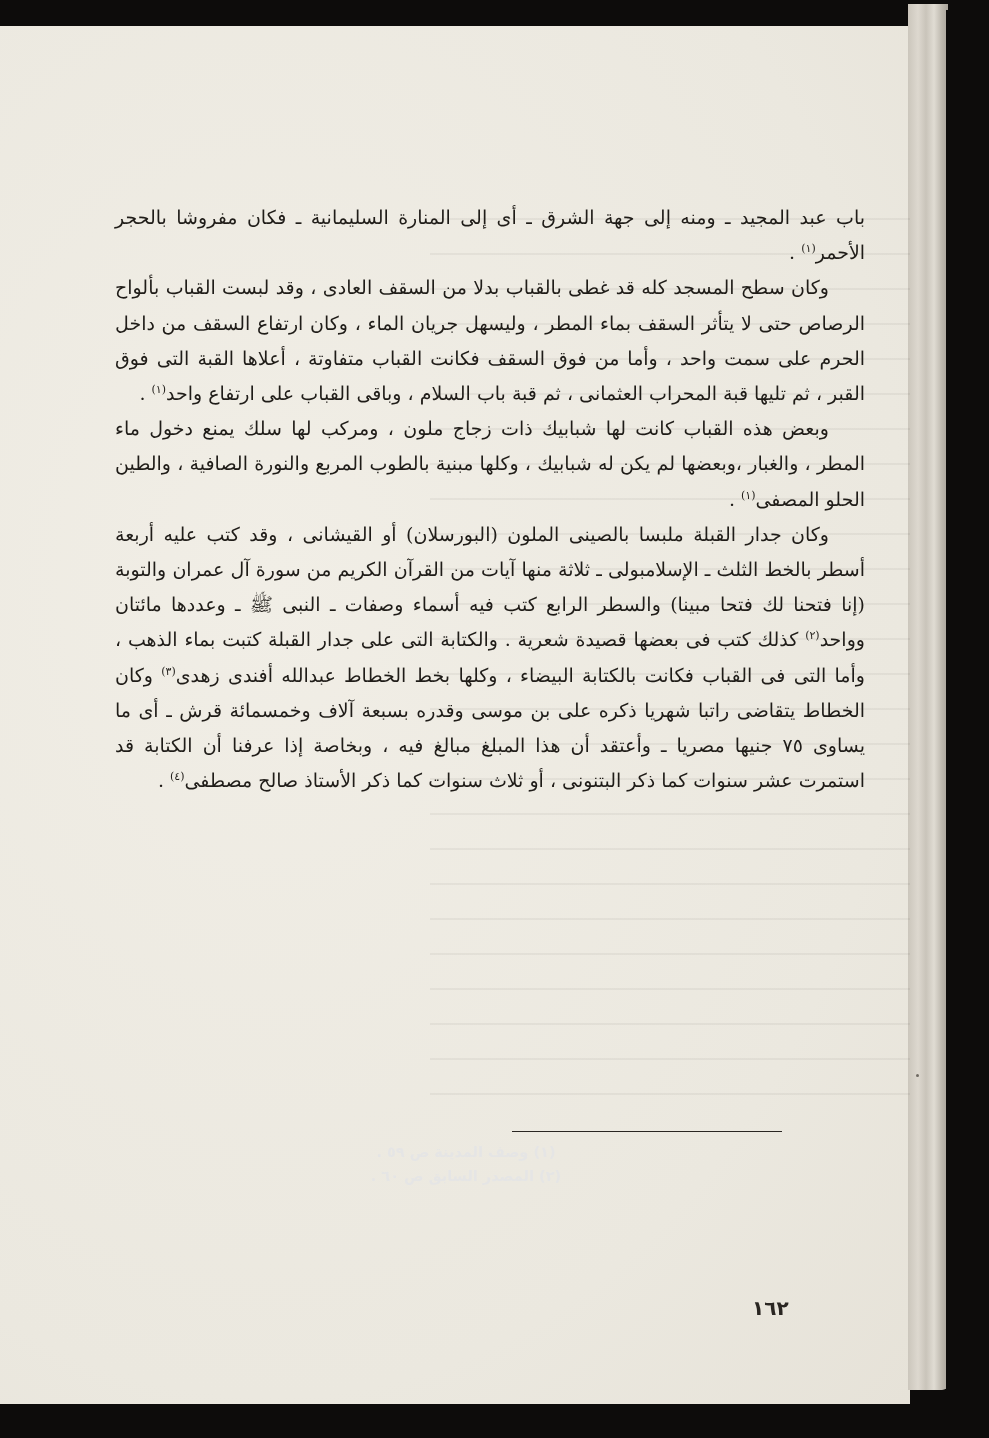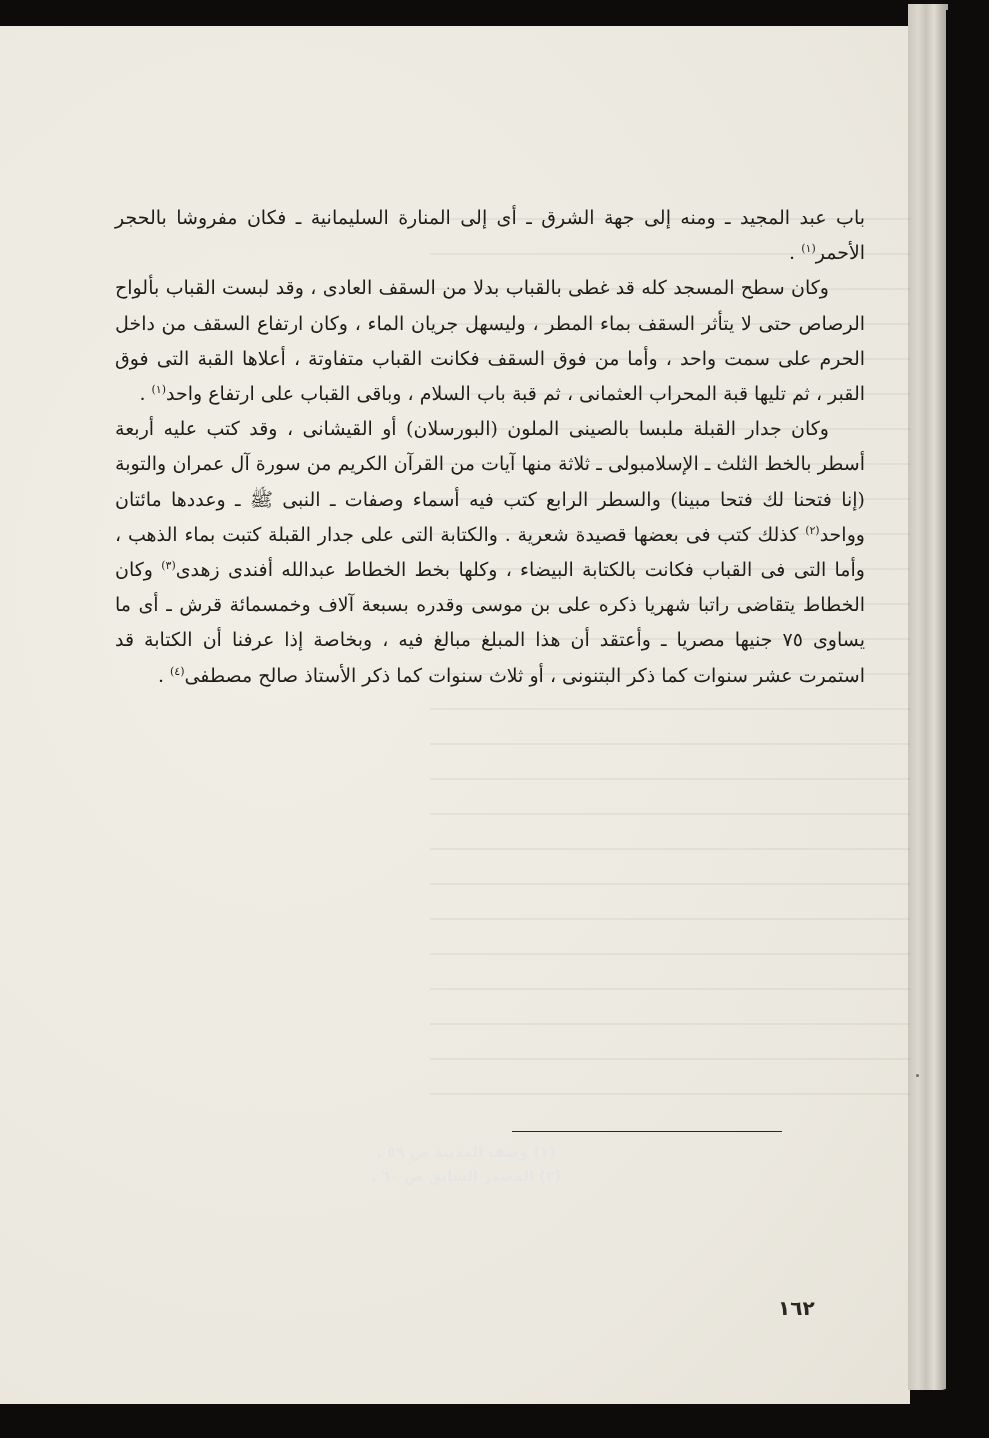--- a/index.html
+++ b/index.html
@@ -54,21 +54,21 @@
   .footnotes {
     position:absolute; left:150px; top:1140px; width:632px;
     direction:rtl; text-align:center;
     font-family:"DejaVu Sans", sans-serif;
     font-weight:bold;
     font-size:14.5px; line-height:24px;
     color:#e5e5e5;
   }
   .footnote { margin:0; white-space:nowrap; }
   .page-number {
-    position:absolute; left:778px; top:1296px;
+    position:absolute; left:752px; top:1296px;
     font-family:"DejaVu Sans", sans-serif; font-weight:bold;
     font-size:20px; color:#2a2622; direction:rtl;
   }
   .speck { position:absolute; width:3px; height:3px; border-radius:50%; background:#6f6a62; }
 </style>
 </head>
 <body>
 
 <div class="page"></div>
 <div class="page-edge"></div>
@@ -76,20 +76,23 @@
 <div class="ghost"></div>
 
 <div class="body-text">
   <p class="para first">
     <span>باب عبد المجيد ـ ومنه إلى جهة الشرق ـ أى إلى المنارة السليمانية ـ فكان مفروشا بالحجر الأحمر</span><span class="fn-ref">(١)</span><span> .</span>
   </p>
   <p class="para">
     <span>وكان سطح المسجد كله قد غطى بالقباب بدلا من السقف العادى ، وقد لبست القباب بألواح الرصاص حتى لا يتأثر السقف بماء المطر ، وليسهل جريان الماء ، وكان ارتفاع السقف من داخل الحرم على سمت واحد ، وأما من فوق السقف فكانت القباب متفاوتة ، أعلاها القبة التى فوق القبر ، ثم تليها قبة المحراب العثمانى ، ثم قبة باب السلام ، وباقى القباب على ارتفاع واحد</span><span class="fn-ref">(١)</span><span> .</span>
   </p>
   <p class="para">
+    <span>وبعض هذه القباب كانت لها شبابيك ذات زجاج ملون ، ومركب لها سلك يمنع دخول ماء المطر ، والغبار ،وبعضها لم يكن له شبابيك ، وكلها مبنية بالطوب المربع والنورة الصافية ، والطين الحلو المصفى</span><span class="fn-ref">(١)</span><span> .</span>
+  </p>
+  <p class="para">
     <span>وكان جدار القبلة ملبسا بالصينى الملون (البورسلان) أو القيشانى ، وقد كتب عليه أربعة أسطر بالخط الثلث ـ الإسلامبولى ـ ثلاثة منها آيات من القرآن الكريم من سورة آل عمران والتوبة </span><span class="bold">(إنا فتحنا لك فتحا مبينا)</span><span> والسطر الرابع كتب فيه أسماء وصفات ـ النبى ﷺ ـ وعددها مائتان وواحد</span><span class="fn-ref">(٢)</span><span> كذلك كتب فى بعضها قصيدة شعرية . والكتابة التى على جدار القبلة كتبت بماء الذهب ، وأما التى فى القباب فكانت بالكتابة البيضاء ، وكلها بخط الخطاط عبدالله أفندى زهدى</span><span class="fn-ref">(٣)</span><span> وكان الخطاط يتقاضى راتبا شهريا ذكره على بن موسى وقدره بسبعة آلاف وخمسمائة قرش ـ أى ما يساوى ٧٥ جنيها مصريا ـ وأعتقد أن هذا المبلغ مبالغ فيه ، وبخاصة إذا عرفنا أن الكتابة قد استمرت عشر سنوات كما ذكر البتنونى ، أو ثلاث سنوات كما ذكر الأستاذ صالح مصطفى</span><span class="fn-ref">(٤)</span><span> .</span>
   </p>
 </div>
 
 <div class="fn-rule"></div>
 
 <div class="footnotes">
   <p class="footnote"><span>(١)</span> <span>وصف المدينة ص ٥٩ .</span></p>
   <p class="footnote"><span>(٢)</span> <span>المصدر السابق ص ٦٠ .</span></p>
 </div>

